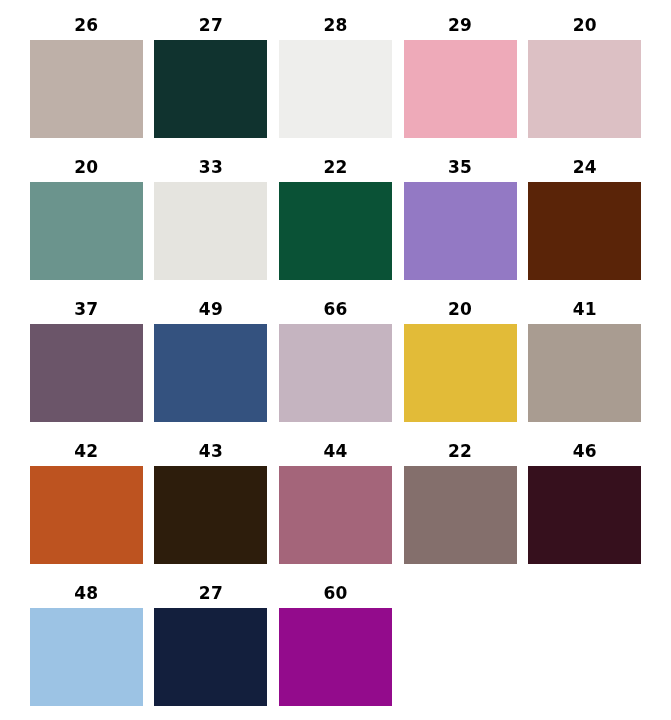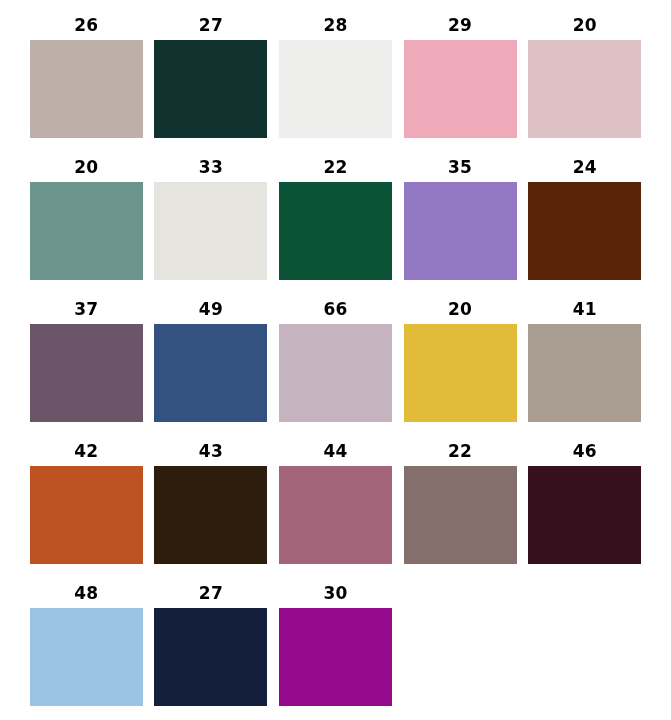--- a/index.html
+++ b/index.html
@@ -136,16 +136,16 @@
     </div>
     <div class="swatch-cell">
       <div class="swatch-label">48</div>
       <div class="swatch-chip" title="light-sky-blue" style="background-color: rgb(156, 195, 228);"></div>
     </div>
     <div class="swatch-cell">
       <div class="swatch-label">27</div>
       <div class="swatch-chip" title="navy-blue" style="background-color: rgb(19, 31, 61);"></div>
     </div>
     <div class="swatch-cell">
-      <div class="swatch-label">30</div>
+      <div class="swatch-label">60</div>
       <div class="swatch-chip" title="purple-magenta" style="background-color: rgb(147, 11, 140);"></div>
     </div>
   </div>
 
 </body></html>

